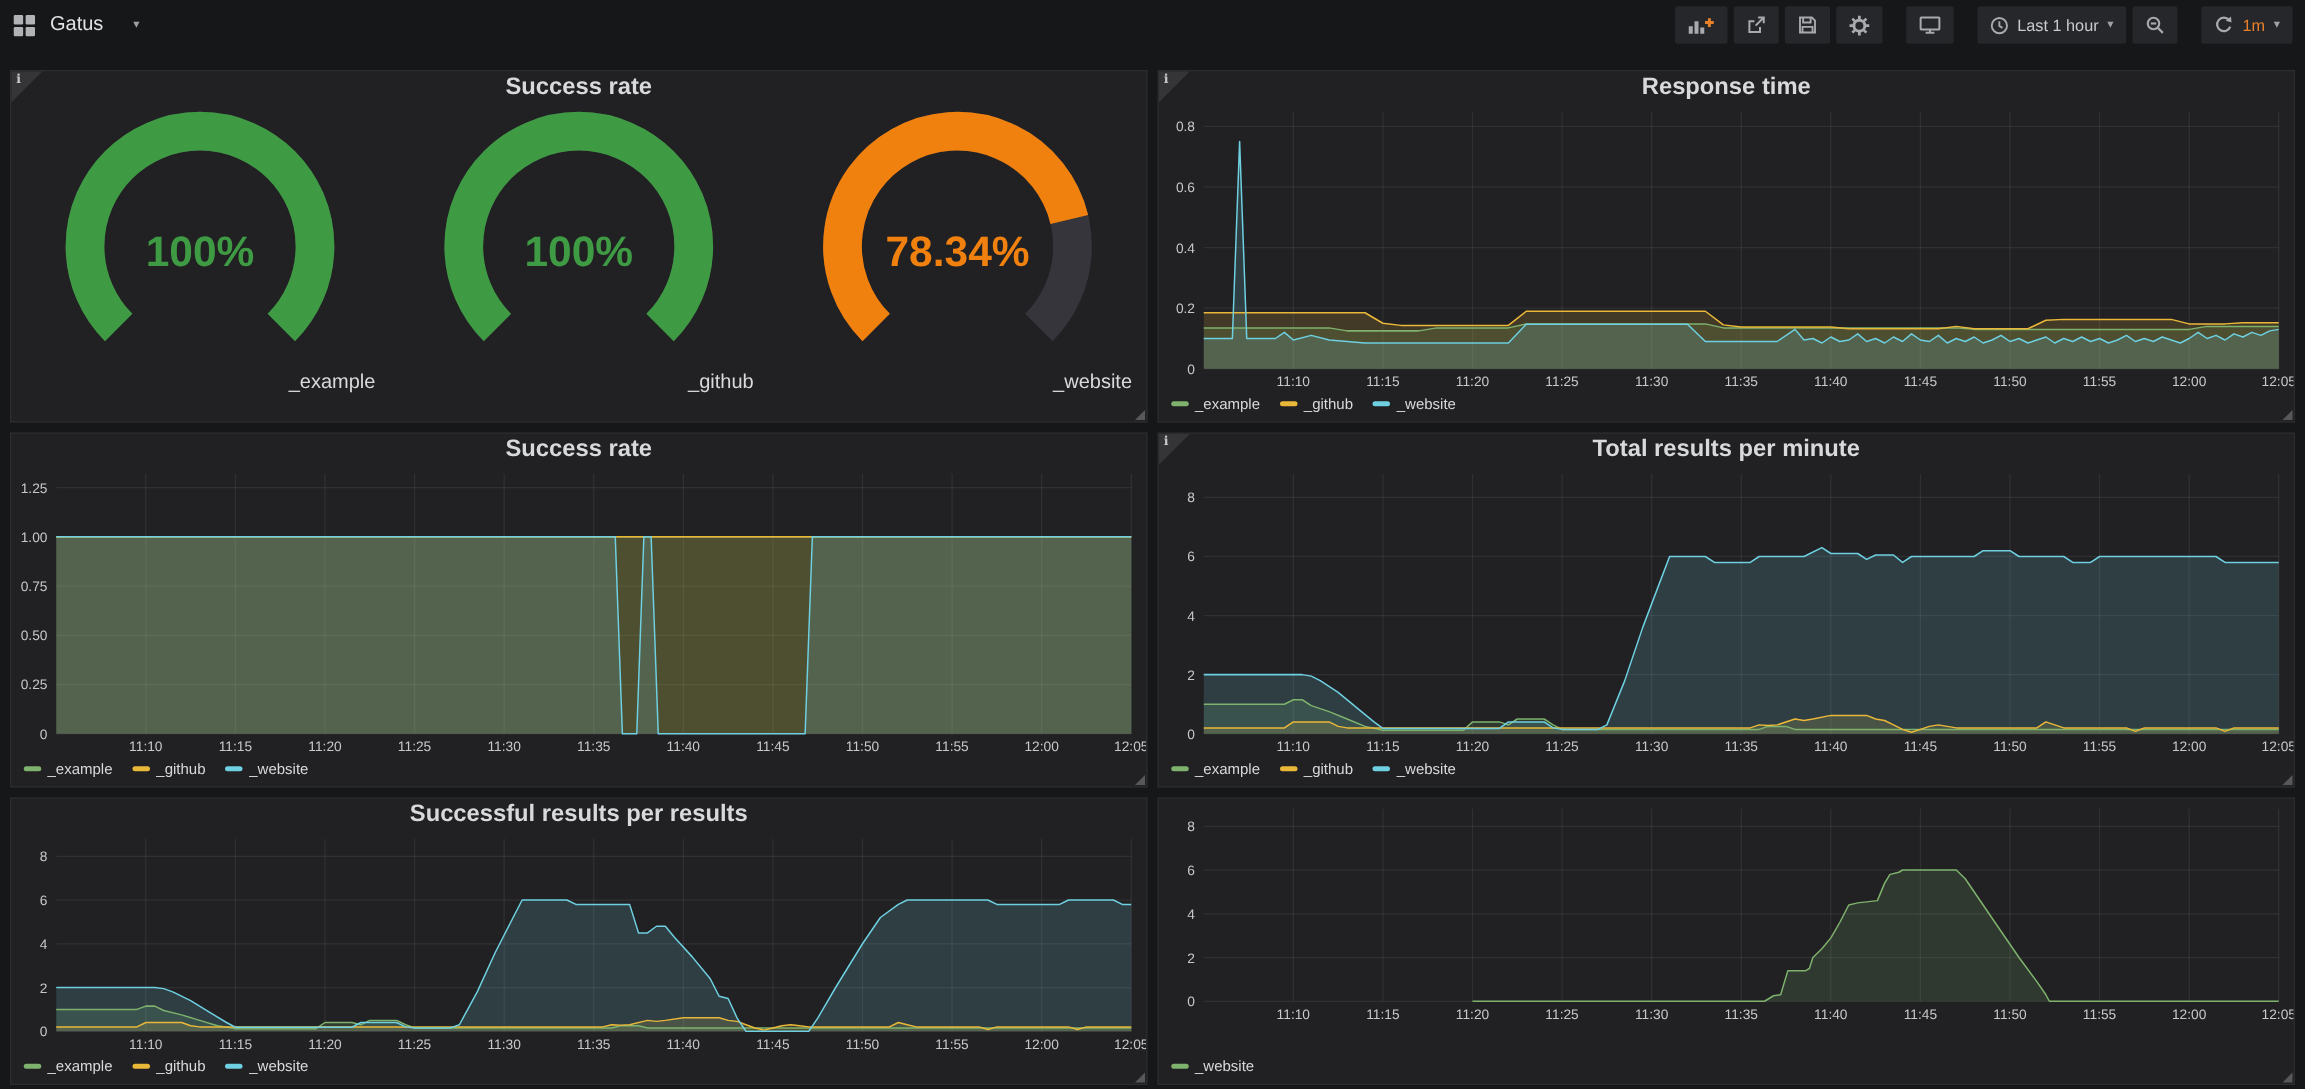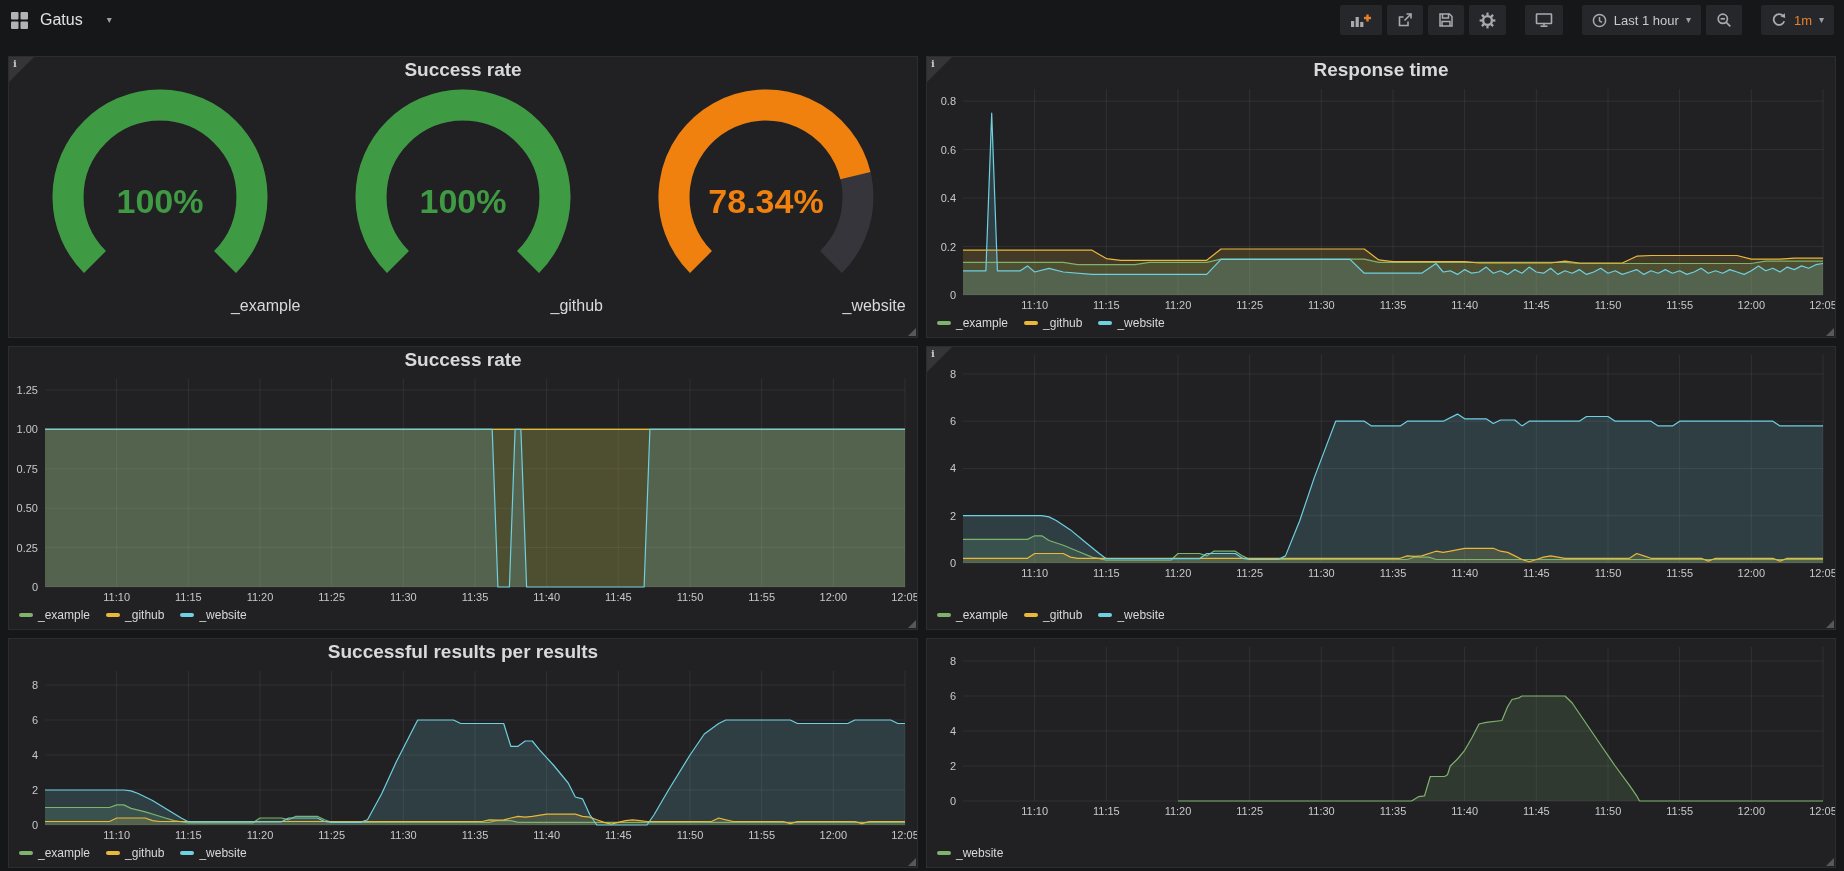--- a/index.html
+++ b/index.html
@@ -320,20 +320,21 @@
           <span>_website</span>
         </span>
       </div>
     <div class="resize-handle"></div>
   </div>
 
   <div class="panel">
     <div class="corner-info">
         <span>i</span>
       </div>
+    <div class="panel-title">Total results per minute</div>
     <div class="panel-body"><svg width="908" height="234" viewBox="0 0 908 234">
           <line x1="36" x2="896" y1="216" y2="216" stroke="rgba(255,255,255,0.07)" stroke-width="1"></line>
           <text x="29" y="220" text-anchor="end" fill="#c7c8ca" font-size="11">0</text>
           <line x1="36" x2="896" y1="168.72727272727272" y2="168.72727272727272" stroke="rgba(255,255,255,0.07)" stroke-width="1"></line>
           <text x="29" y="172.72727272727272" text-anchor="end" fill="#c7c8ca" font-size="11">2</text>
           <line x1="36" x2="896" y1="121.45454545454544" y2="121.45454545454544" stroke="rgba(255,255,255,0.07)" stroke-width="1"></line>
           <text x="29" y="125.45454545454544" text-anchor="end" fill="#c7c8ca" font-size="11">4</text>
           <line x1="36" x2="896" y1="74.18181818181819" y2="74.18181818181819" stroke="rgba(255,255,255,0.07)" stroke-width="1"></line>
           <text x="29" y="78.18181818181819" text-anchor="end" fill="#c7c8ca" font-size="11">6</text>
           <line x1="36" x2="896" y1="26.909090909090914" y2="26.909090909090914" stroke="rgba(255,255,255,0.07)" stroke-width="1"></line>

